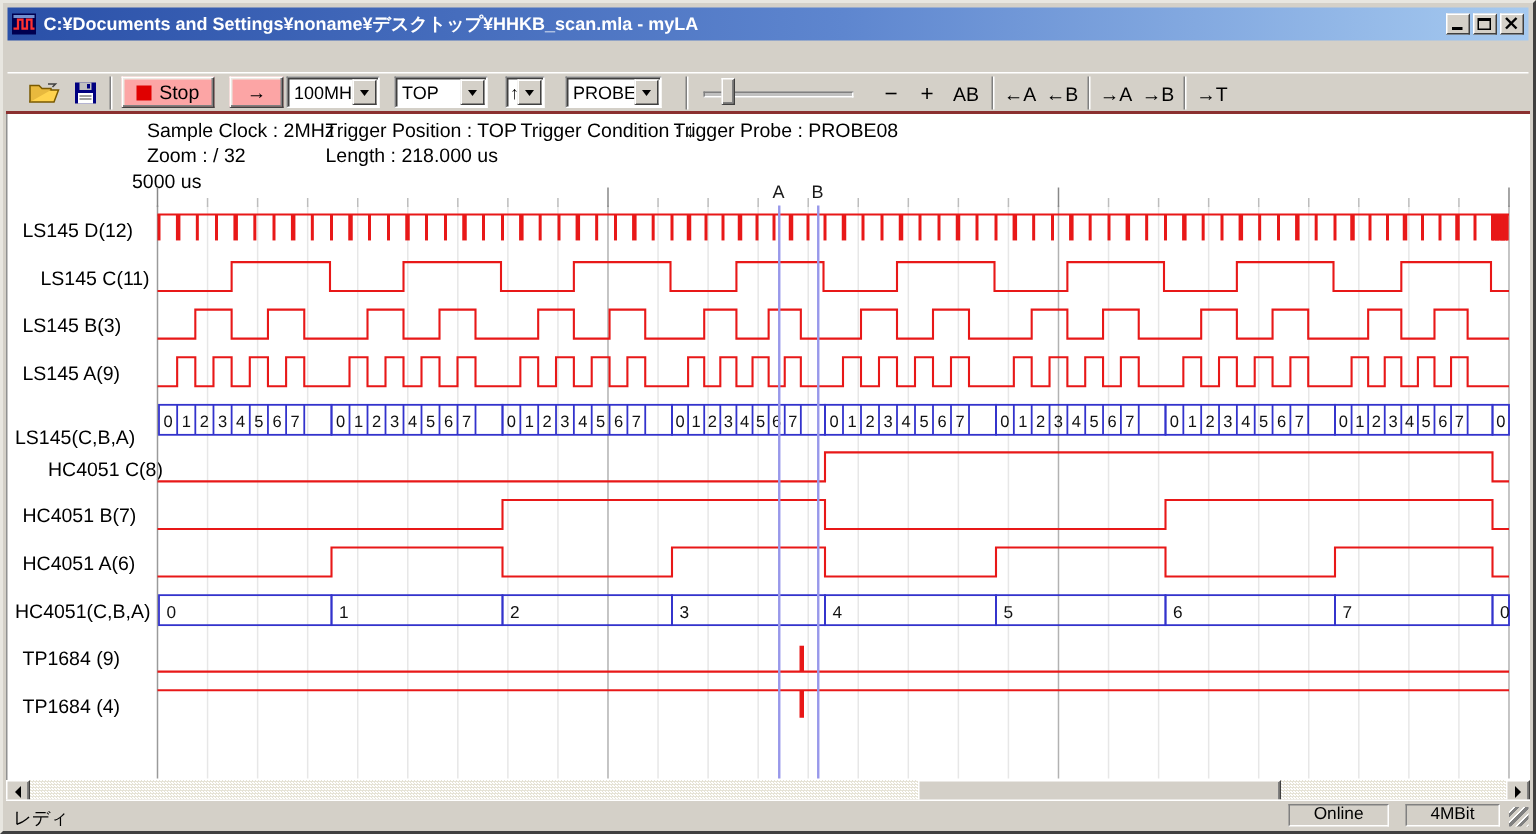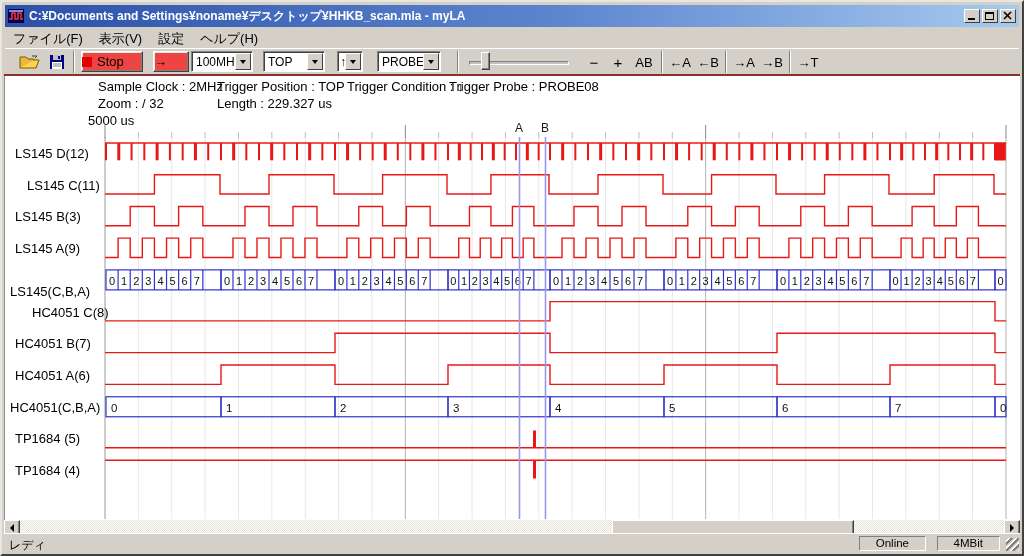--- a/index.html
+++ b/index.html
@@ -20,23 +20,23 @@
   
   .menubar{position:absolute;top:27px;left:3px;right:3px;height:19px;display:flex;align-items:center;font-size:13px;}
   .menu-item{padding:1px 8px;color:#000;}
   
   .toolbar{position:absolute;top:46px;left:3px;right:3px;height:26px;
     border-top:1px solid #fff;}
   .toolbar *{position:absolute;}
   .flatbtn{height:22px;top:2px;display:flex;align-items:center;justify-content:center;}
   .txtbtn{height:20px;top:3px;display:flex;align-items:center;justify-content:center;
     font-size:13px;color:#000;background:transparent;border:none;padding:0;}
-  .raisedbtn{height:21px;top:2px;background:#ef4444;border:1px solid;
+  .raisedbtn{height:21px;top:2px;background:#fca5a5;border:1px solid;
     border-color:#fff #404040 #404040 #fff;box-shadow:inset -1px -1px 0 #808080,inset 1px 1px 0 #ECEAE4;
-    display:flex;align-items:center;justify-content:flex-start;font-size:13px;}
+    display:flex;align-items:center;justify-content:center;font-size:13px;}
   .tsep{top:2px;width:2px;height:22px;border-left:1px solid #808080;border-right:1px solid #fff;}
   .combo{height:21px;top:2px;background:#fff;border:1px solid;border-color:#808080 #fff #fff #808080;
     box-shadow:inset 1px 1px 0 #404040;display:flex;align-items:center;}
   .combo .val{flex:1;font-size:12px;padding-left:4px;white-space:nowrap;overflow:hidden;}
   .combo .drop{width:16px;height:17px;margin:1px 1px 1px 0;background:#D4D0C8;border:1px solid;
     border-color:#fff #404040 #404040 #fff;display:flex;align-items:center;justify-content:center;}
   .tri-down{width:0;height:0;border-left:3.5px solid transparent;border-right:3.5px solid transparent;border-top:4px solid #000;}
   .slider-track{top:12px;height:4px;background:#C0C0C0;border:1px solid;border-color:#808080 #fff #fff #808080;}
   .slider-handle{top:3px;width:9px;height:18px;background:#D4D0C8;border:1px solid;
     border-color:#fff #404040 #404040 #fff;box-shadow:inset -1px -1px 0 #808080;}
@@ -85,26 +85,20 @@
         <span class="max-glyph"></span>
       </div>
     <div class="tb-btn">
       <svg width="10" height="10">
         <line x1="1" y1="1" x2="8" y2="8" stroke="#000" stroke-width="1.6"></line>
         <line x1="8" y1="1" x2="1" y2="8" stroke="#000" stroke-width="1.6"></line>
       </svg>
     </div>
   </div>
 
-  <div class="menubar">
-    <span class="menu-item">ファイル(F)</span>
-    <span class="menu-item">表示(V)</span>
-    <span class="menu-item">設定</span>
-    <span class="menu-item">ヘルプ(H)</span>
-  </div>
 
   <div class="toolbar">
     <div class="flatbtn" style="left:12px;width:26px;">
       <svg width="22" height="16">
         <path d="M1 14 L4 6 L20 6 L17 14 Z" fill="#FFD34E" stroke="#7A5A00"></path>
         <path d="M1 14 L1 3 L7 3 L9 5 L15 5 L15 6" fill="#E8B93E" stroke="#7A5A00"></path>
         <path d="M13 2 L18 2 L16 4" fill="none" stroke="#404040"></path>
       </svg>
     </div>
     <div class="flatbtn" style="left:40px;width:24px;">
@@ -167,37 +161,37 @@
 
   <div class="redline"></div>
 
   <div class="client"></div>
 
   <div class="info-text" style="left:96px;top:77px;">Sample Clock : 2MHz</div>
   <div class="info-text" style="left:215px;top:77px;">Trigger Position : TOP</div>
   <div class="info-text" style="left:345px;top:77px;">Trigger Condition : ↓</div>
   <div class="info-text" style="left:447px;top:77px;">Trigger Probe : PROBE08</div>
   <div class="info-text" style="left:96px;top:94px;">Zoom : /  32</div>
-  <div class="info-text" style="left:215px;top:94px;">Length : 229.327 us</div>
+  <div class="info-text" style="left:215px;top:94px;">Length : 218.000 us</div>
   <div class="info-text" style="left:86px;top:111px;">5000 us</div>
 
   <div class="cursor-label" style="left:513px;top:119px;">A</div>
   <div class="cursor-label" style="left:539px;top:119px;">B</div>
 
   <div id="channel-labels">
       <div class="ch-label" style="left: 13px; top: 144px;">LS145 D(12)</div>
       <div class="ch-label" style="left: 13px; top: 175.72px; margin-left: 12px;">LS145 C(11)</div>
       <div class="ch-label" style="left: 13px; top: 207.44px;">LS145 B(3)</div>
       <div class="ch-label" style="left: 13px; top: 239.16px;">LS145 A(9)</div>
       <div class="ch-label" style="left: 8px; top: 270.88px; margin-top: 11px;">LS145(C,B,A)</div>
       <div class="ch-label" style="left: 13px; top: 302.6px; margin-left: 17px;">HC4051 C(8)</div>
       <div class="ch-label" style="left: 13px; top: 334.32px;">HC4051 B(7)</div>
       <div class="ch-label" style="left: 13px; top: 366.04px;">HC4051 A(6)</div>
       <div class="ch-label" style="left: 8px; top: 397.76px;">HC4051(C,B,A)</div>
-      <div class="ch-label" style="left: 13px; top: 429.48px;">TP1684 (5)</div>
+      <div class="ch-label" style="left: 13px; top: 429.48px;">TP1684 (9)</div>
       <div class="ch-label" style="left: 13px; top: 461.2px;">TP1684 (4)</div>
     </div>
 
   <svg id="wave-svg" width="1024" height="556">
       <line x1="103" y1="135" x2="103" y2="517" stroke="#9A9A9A" stroke-width="1"></line>
       <line x1="103" y1="123" x2="103" y2="136" stroke="#888" stroke-width="1"></line>
       <line x1="136.37" y1="135" x2="136.37" y2="517" stroke="#E7E7E7" stroke-width="1"></line>
       <line x1="136.37" y1="130" x2="136.37" y2="136" stroke="#BDBDBD" stroke-width="1"></line>
       <line x1="169.74" y1="135" x2="169.74" y2="517" stroke="#E7E7E7" stroke-width="1"></line>
       <line x1="169.74" y1="130" x2="169.74" y2="136" stroke="#BDBDBD" stroke-width="1"></line>

